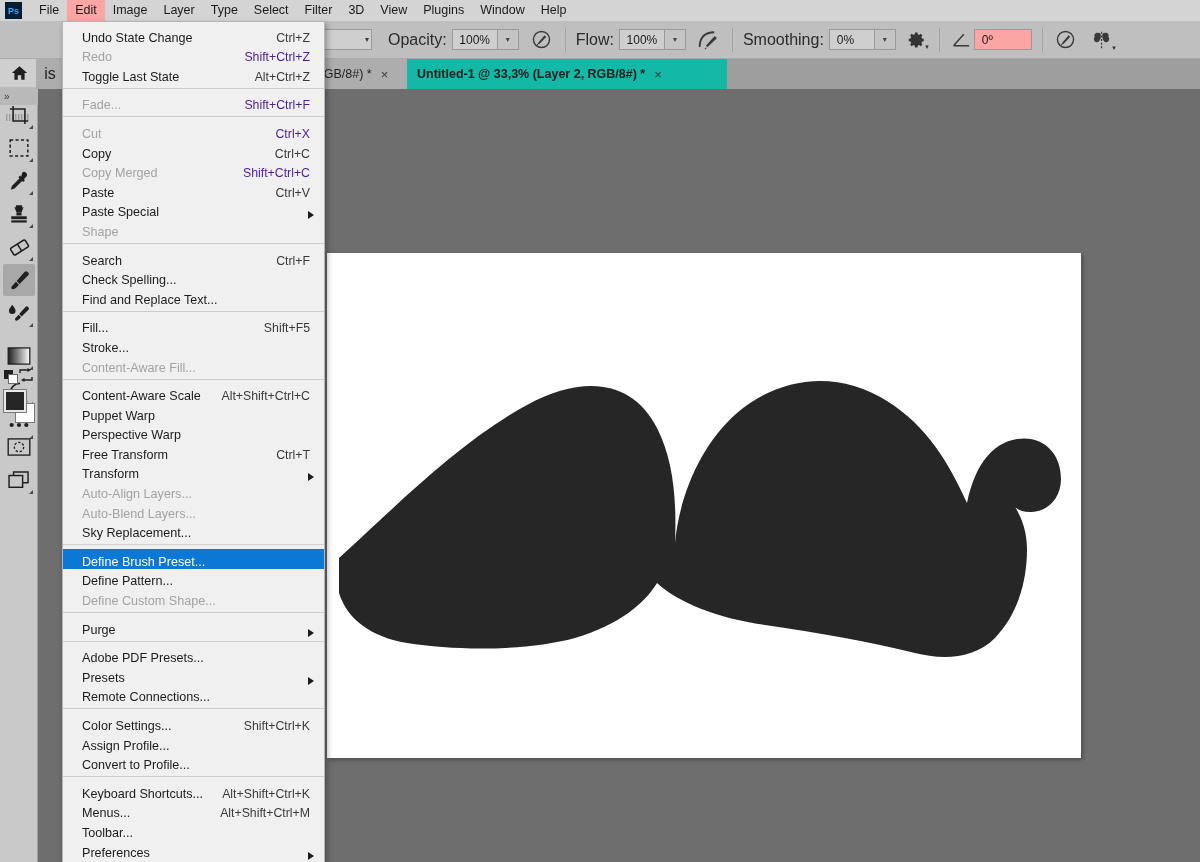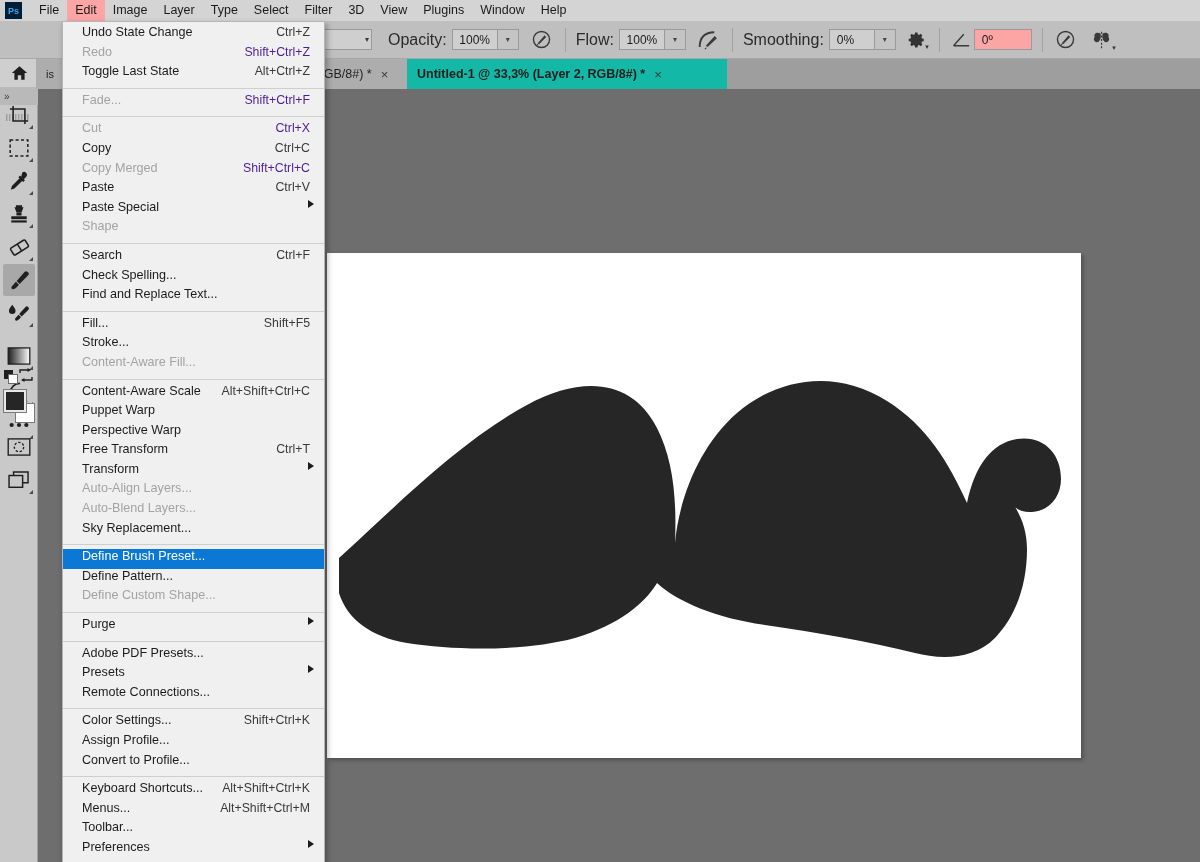--- a/index.html
+++ b/index.html
@@ -106,21 +106,21 @@
   
   #editmenu {
     position: absolute; left: 62px; top: 21px; width: 263px;
     background: #f0f0f0;
     border: 1px solid #b5b5b5;
     box-shadow: 2px 3px 6px rgba(0,0,0,0.33);
     padding: 3px 0 4px 0;
     z-index: 50;
   }
   .menu-row {
-    position: relative; display: flex; align-items: flex-start;
+    position: relative; display: flex; align-items: flex-end;
     height: 19.6px; padding: 0 8px 0 19px;
     font-size: 12.6px; color: #1c1c1c; white-space: nowrap;
   }
   .menu-row.disabled { color: #a3a3a3; }
   .menu-row.highlight { background: #0a78d4; color: #ffffff; }
   .menu-row .mlabel { flex: 0 0 auto; }
   .menu-row .mshort {
     position: absolute; right: 14px; font-size: 12.3px; color: #3a3a3a;
   }
   .menu-row.disabled .mshort { color: #4c1d95; }
@@ -399,21 +399,21 @@
       <span>yer 1, RGB/8#) *</span>
       <span class="tab-close">×</span>
     </div>
     <div class="doc-tab active" id="tab-1" style="left:369px;width:320px;">
       <span>Untitled-1 @ 33,3% (Layer 2, RGB/8#) *</span>
       <span class="tab-close">×</span>
     </div>
   </div>
 
   <div style="position:absolute;left:38px;top:59px;width:24px;height:30px;background:#adadad;
-              display:flex;align-items:center;justify-content:center;font-size:11px;color:#1e1e1e;">
+              display:flex;align-items:center;justify-content:center;font-size:16px;color:#1e1e1e;">
     <span>is</span>
   </div>
 
   <div id="canvasarea">
     <div id="doc-window">
       <svg viewBox="0 0 754 505" preserveAspectRatio="none">
         <rect x="0" y="0" width="754" height="505" fill="#ffffff"></rect>
         <path fill="#262626" d="
           M 12 305
           C 60 262, 130 190, 200 152

